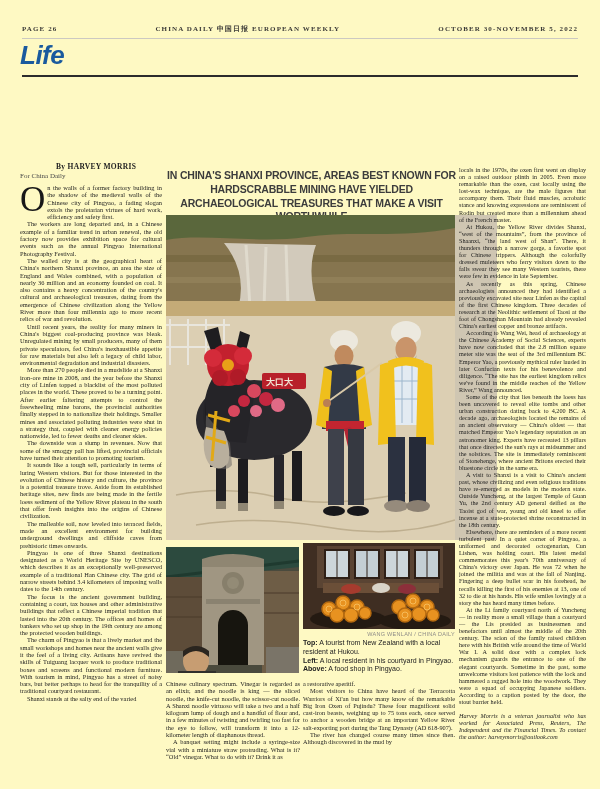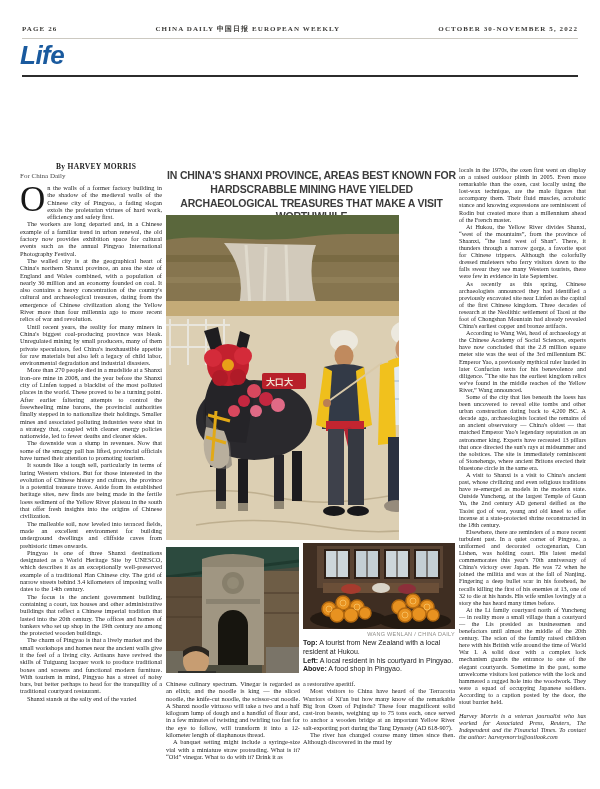--- a/index.html
+++ b/index.html
@@ -1,19 +1,19 @@
 <!DOCTYPE html>
 <html><head>
 <meta charset="utf-8">
 <style>
   * { margin:0; padding:0; box-sizing:border-box; }
   html,body { background:#9a9a9a; }
   .page {
     position:relative; width:600px; height:789px; margin:0 auto;
-    background:#ffffff; font-family:"Liberation Serif", serif; color:#1f1f1f;
+    background:#fef9c3; font-family:"Liberation Serif", serif; color:#1f1f1f;
     overflow:hidden;
   }
   
   .hdr-row {
     position:absolute; top:24px; left:22px; right:22px;
     display:flex; justify-content:space-between; align-items:baseline;
     font-size:7px; font-weight:bold; letter-spacing:1.1px; color:#3c3b38;
   }
   .hdr-center { text-align:right; }
   .hdr-rule { position:absolute; top:38px; left:22px; right:22px; border-top:1px solid #ccc9c1; }
@@ -49,21 +49,21 @@
   .col-2 { left:166px; top:680px; width:134px; height:84px; }
   .col-3 { left:303px; top:680px; width:152px; height:84px; font-size:6.3px; }
   .col-4 { left:459px; top:166px; width:127px; height:598px; font-size:6.2px; line-height:7.1px; }
   .dropcap {
     float:left; font-size:35px; line-height:28px; padding:2px 2px 0 0; color:#181818;
   }
   .bio { font-style:italic; margin-top:7px; }
   
   .photo { position:absolute; overflow:hidden; background:#cfc6b2; }
   .photo svg { display:block; }
-  .photo-main  { left:166px; top:215px; width:233px; height:325px; }
+  .photo-main  { left:166px; top:215px; width:331px; height:325px; }
   .photo-court { left:166px; top:547px; width:133px; height:126px; }
   .photo-shop  { left:303px; top:543px; width:152px; height:86px; }
   .credit {
     position:absolute; left:303px; width:152px; top:631px; text-align:right;
     font-family:"Liberation Sans", sans-serif; font-size:5.5px; color:#8e8c88; letter-spacing:0.3px;
   }
   .captions {
     position:absolute; left:303px; width:152px; top:639px;
     font-family:"Liberation Sans", sans-serif; font-size:7px; line-height:8.8px; color:#222;
   }

